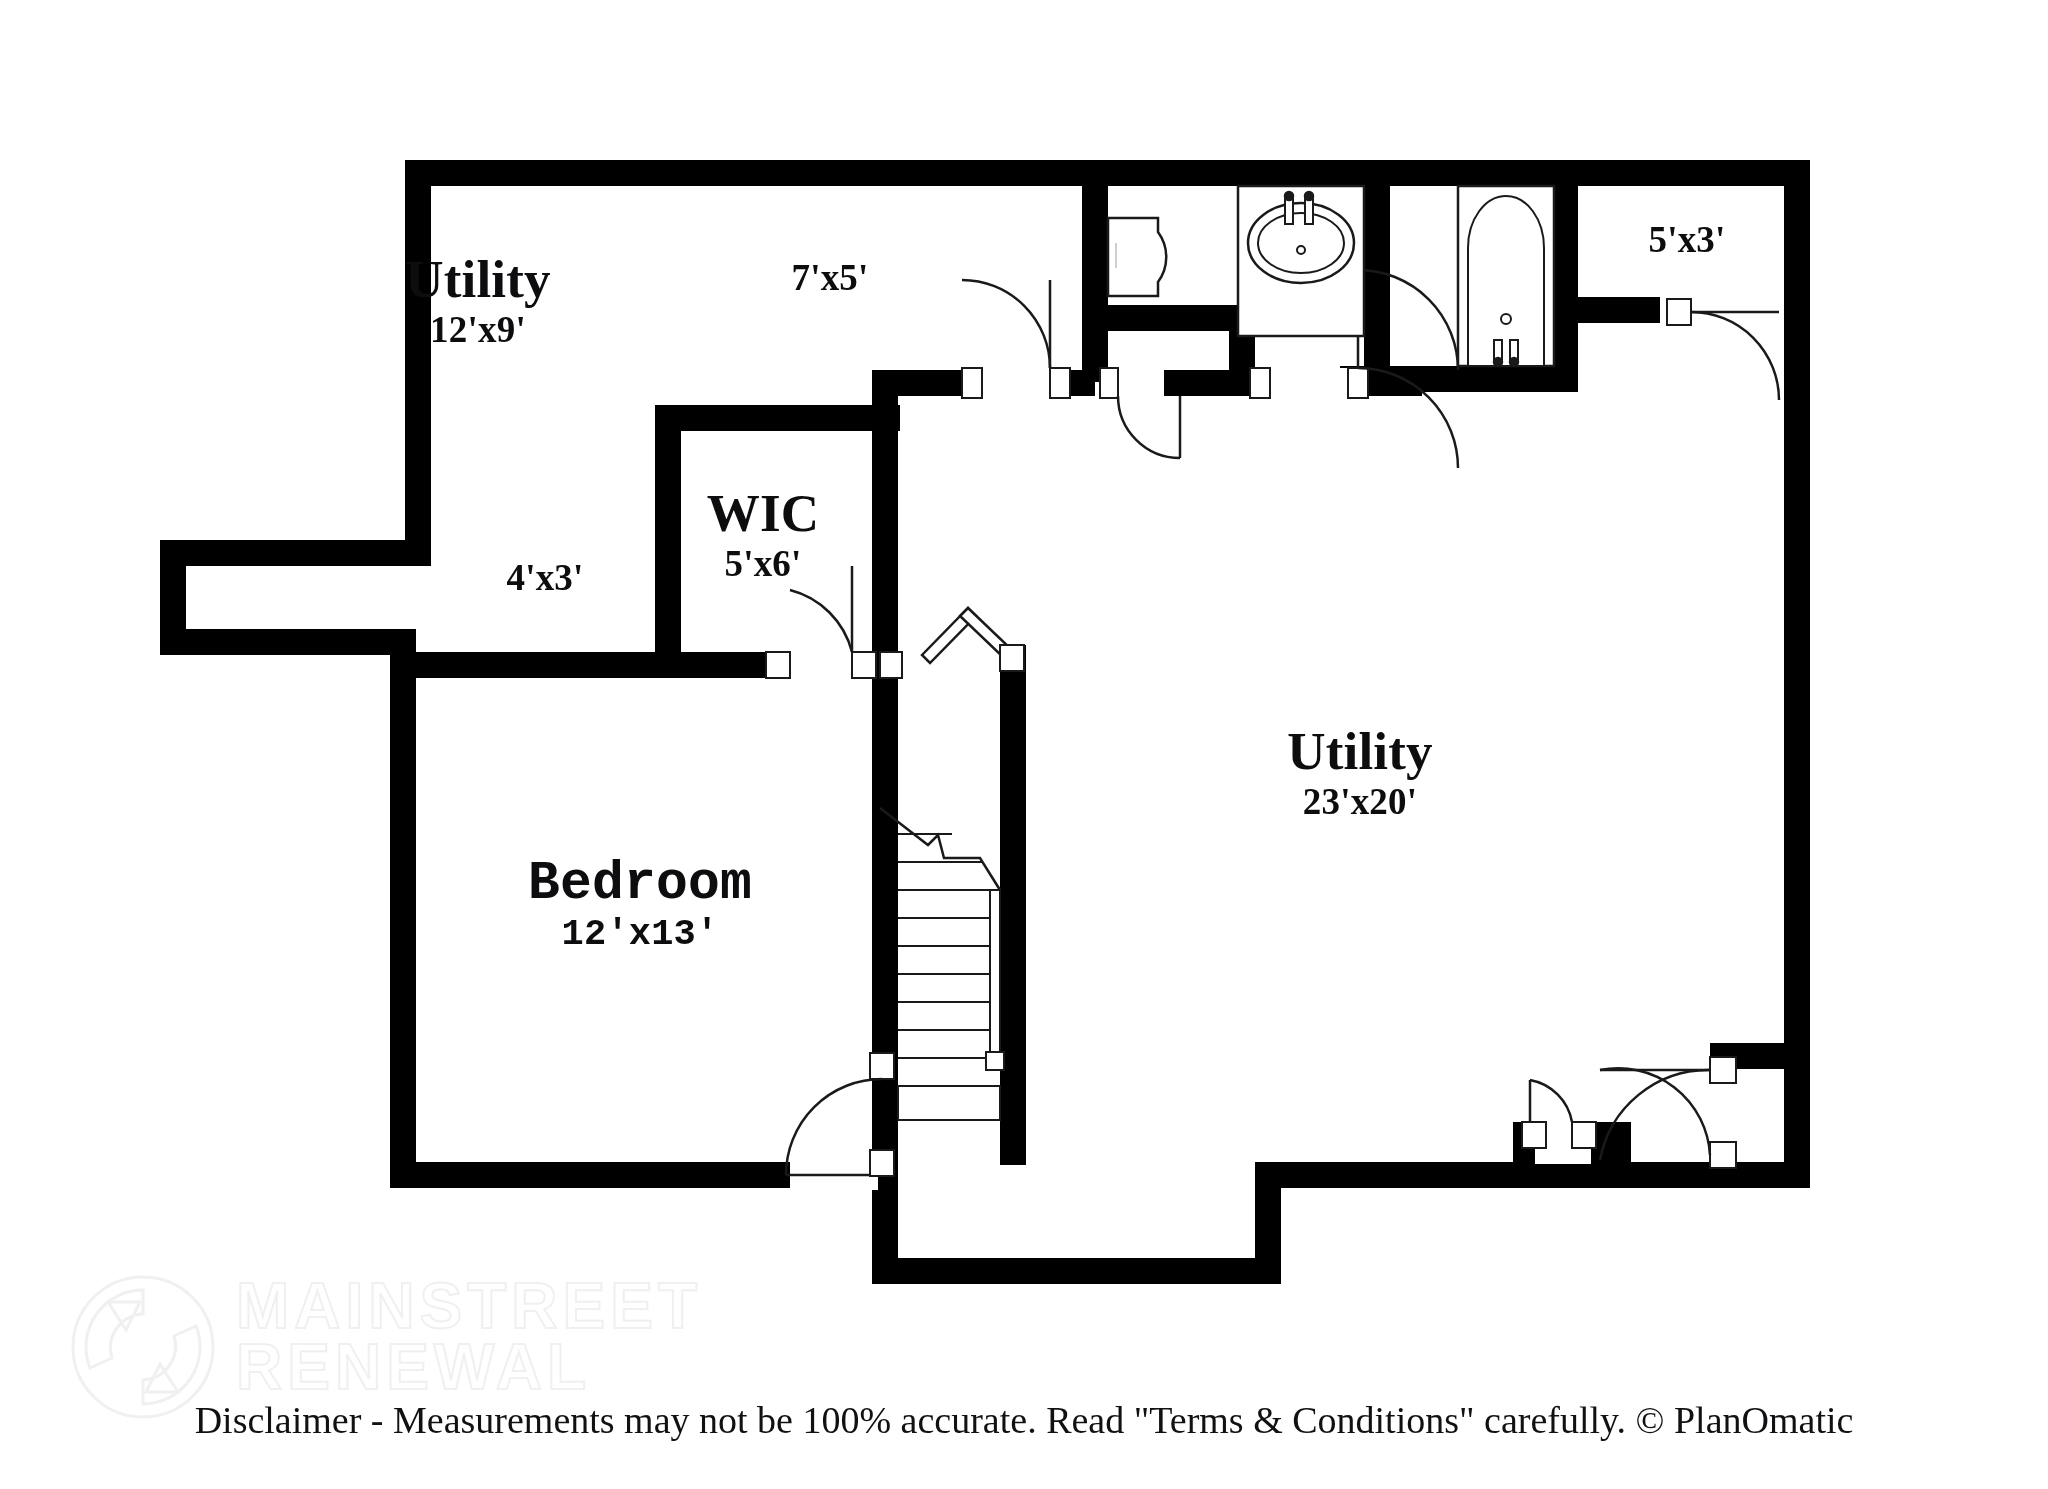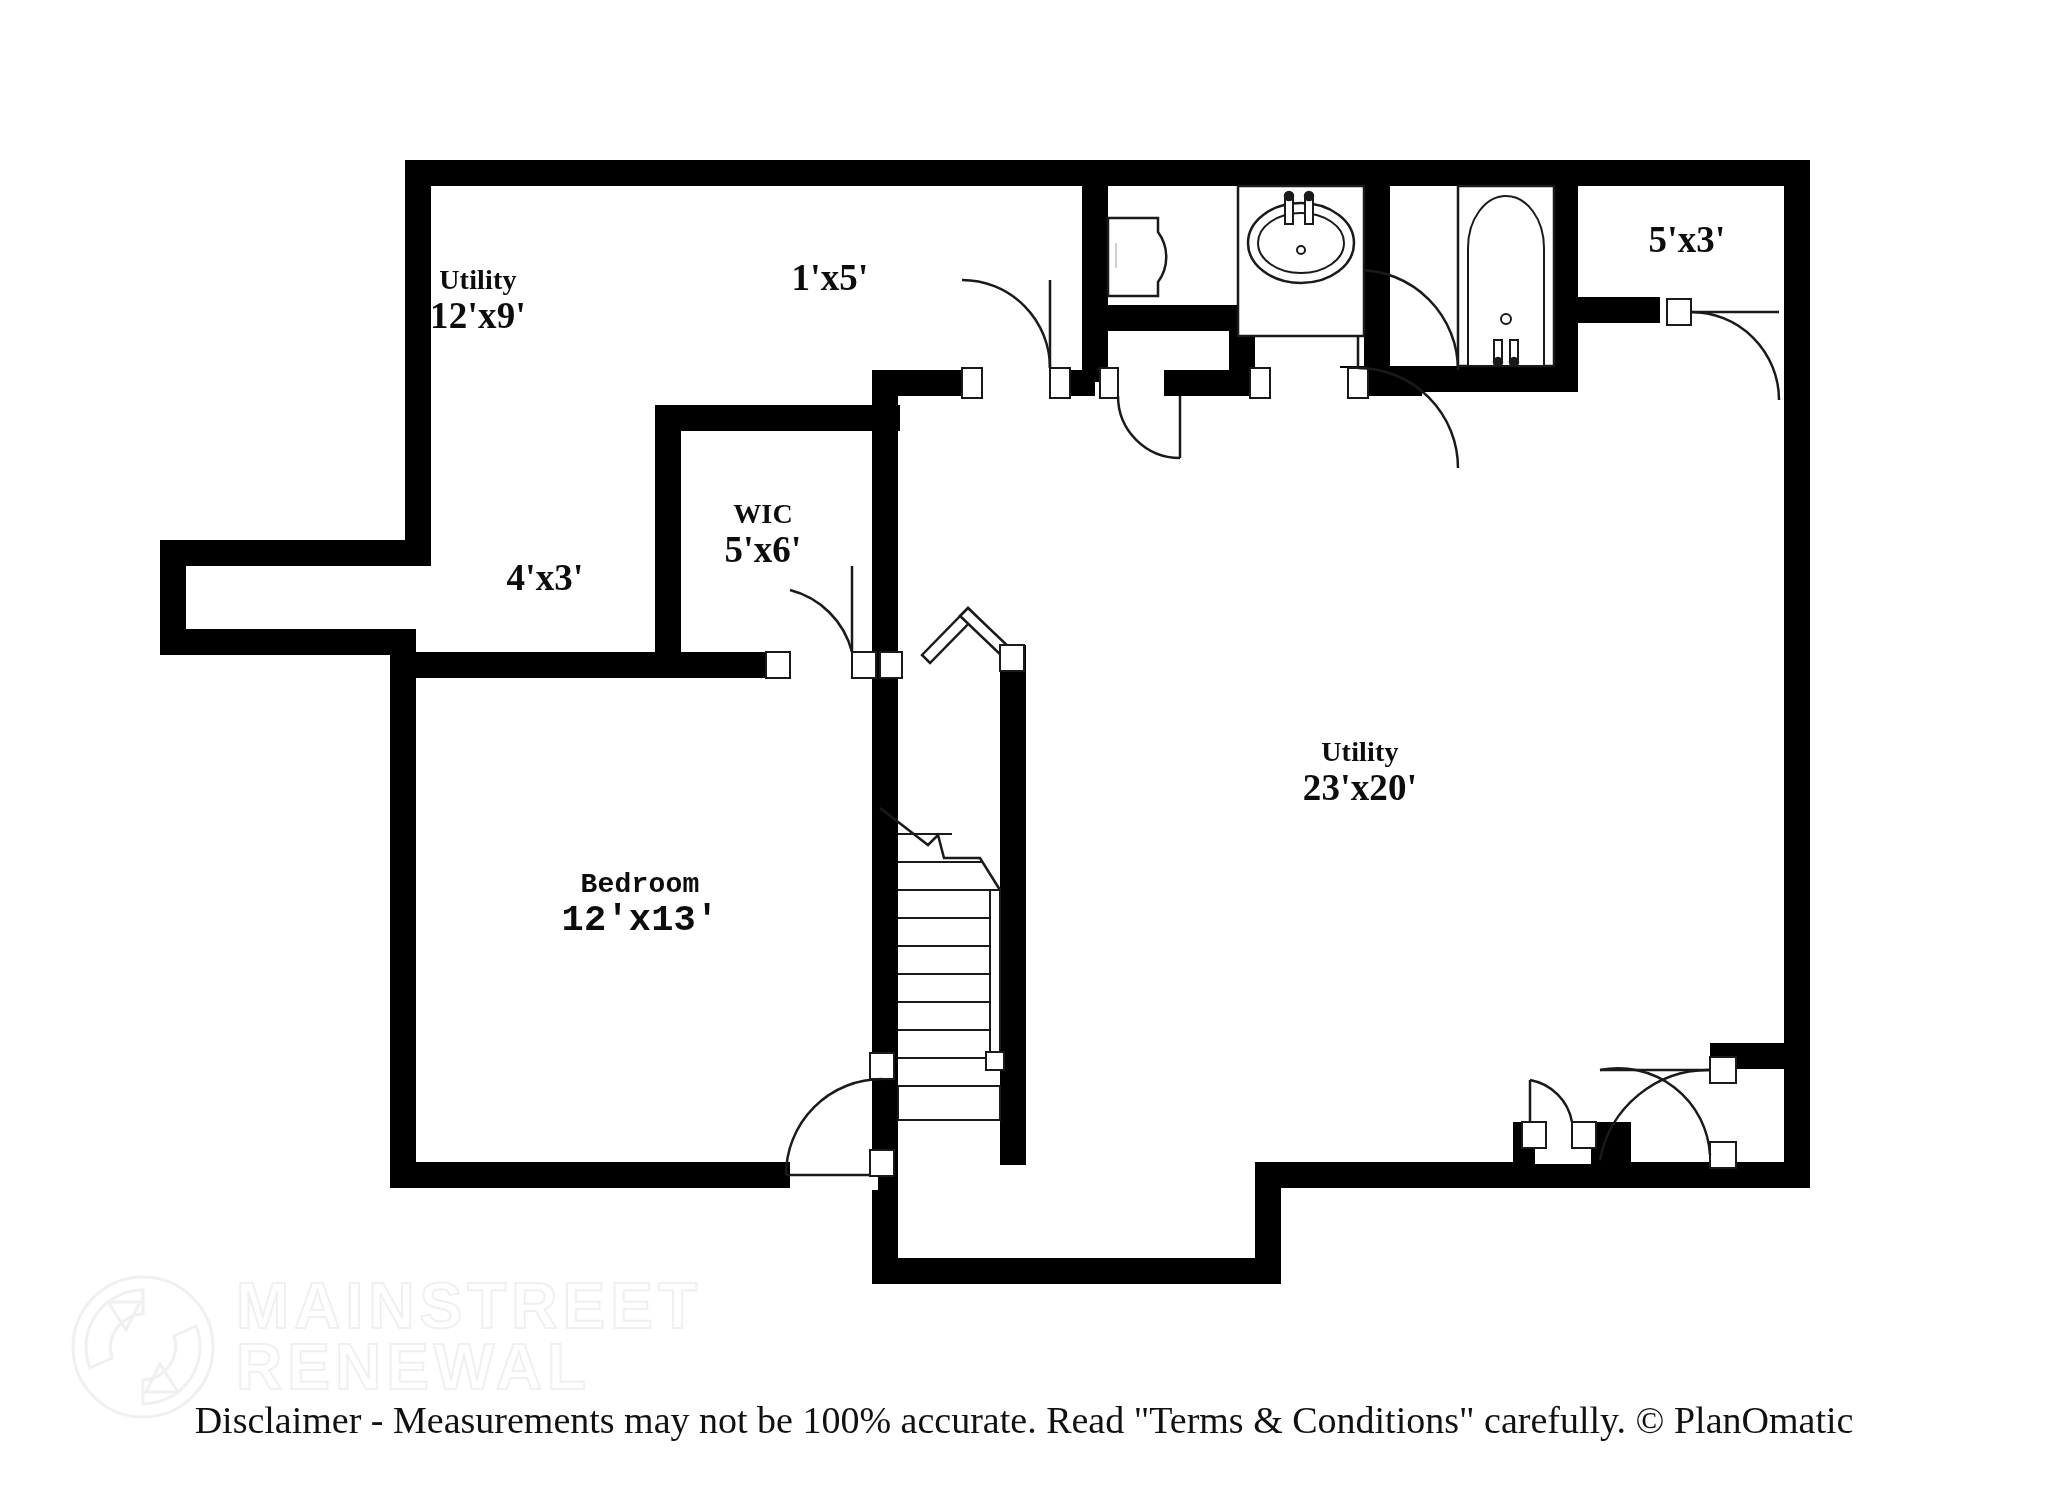--- a/index.html
+++ b/index.html
@@ -37,21 +37,21 @@
     color: #0d0d10;
     font-family: "Liberation Serif", "DejaVu Serif", serif;
     font-weight: bold;
     line-height: 1.12;
     white-space: nowrap;
     transform: translate(-50%, -50%);
     letter-spacing: 0.2px;
   }
   .room-label .rl-name {
     display: block;
-    font-size: 28px;
+    font-size: 53px;
   }
   .room-label .rl-dims {
     display: block;
     font-size: 37px;
   }
   .room-label.dims-only .rl-dims {
     font-size: 37px;
   }
 
   
@@ -300,21 +300,21 @@
       </g>
     </g>
   </svg>
 
   <div class="room-label" style="left:478px; top:300px;">
     <span class="rl-name">Utility</span>
     <span class="rl-dims">12'x9'</span>
   </div>
 
   <div class="room-label dims-only" style="left:830px; top:278px;">
-    <span class="rl-dims">1'x5'</span>
+    <span class="rl-dims">7'x5'</span>
   </div>
 
   <div class="room-label dims-only" style="left:1687px; top:240px;">
     <span class="rl-dims">5'x3'</span>
   </div>
 
   <div class="room-label" style="left:763px; top:534px;">
     <span class="rl-name">WIC</span>
     <span class="rl-dims">5'x6'</span>
   </div>

